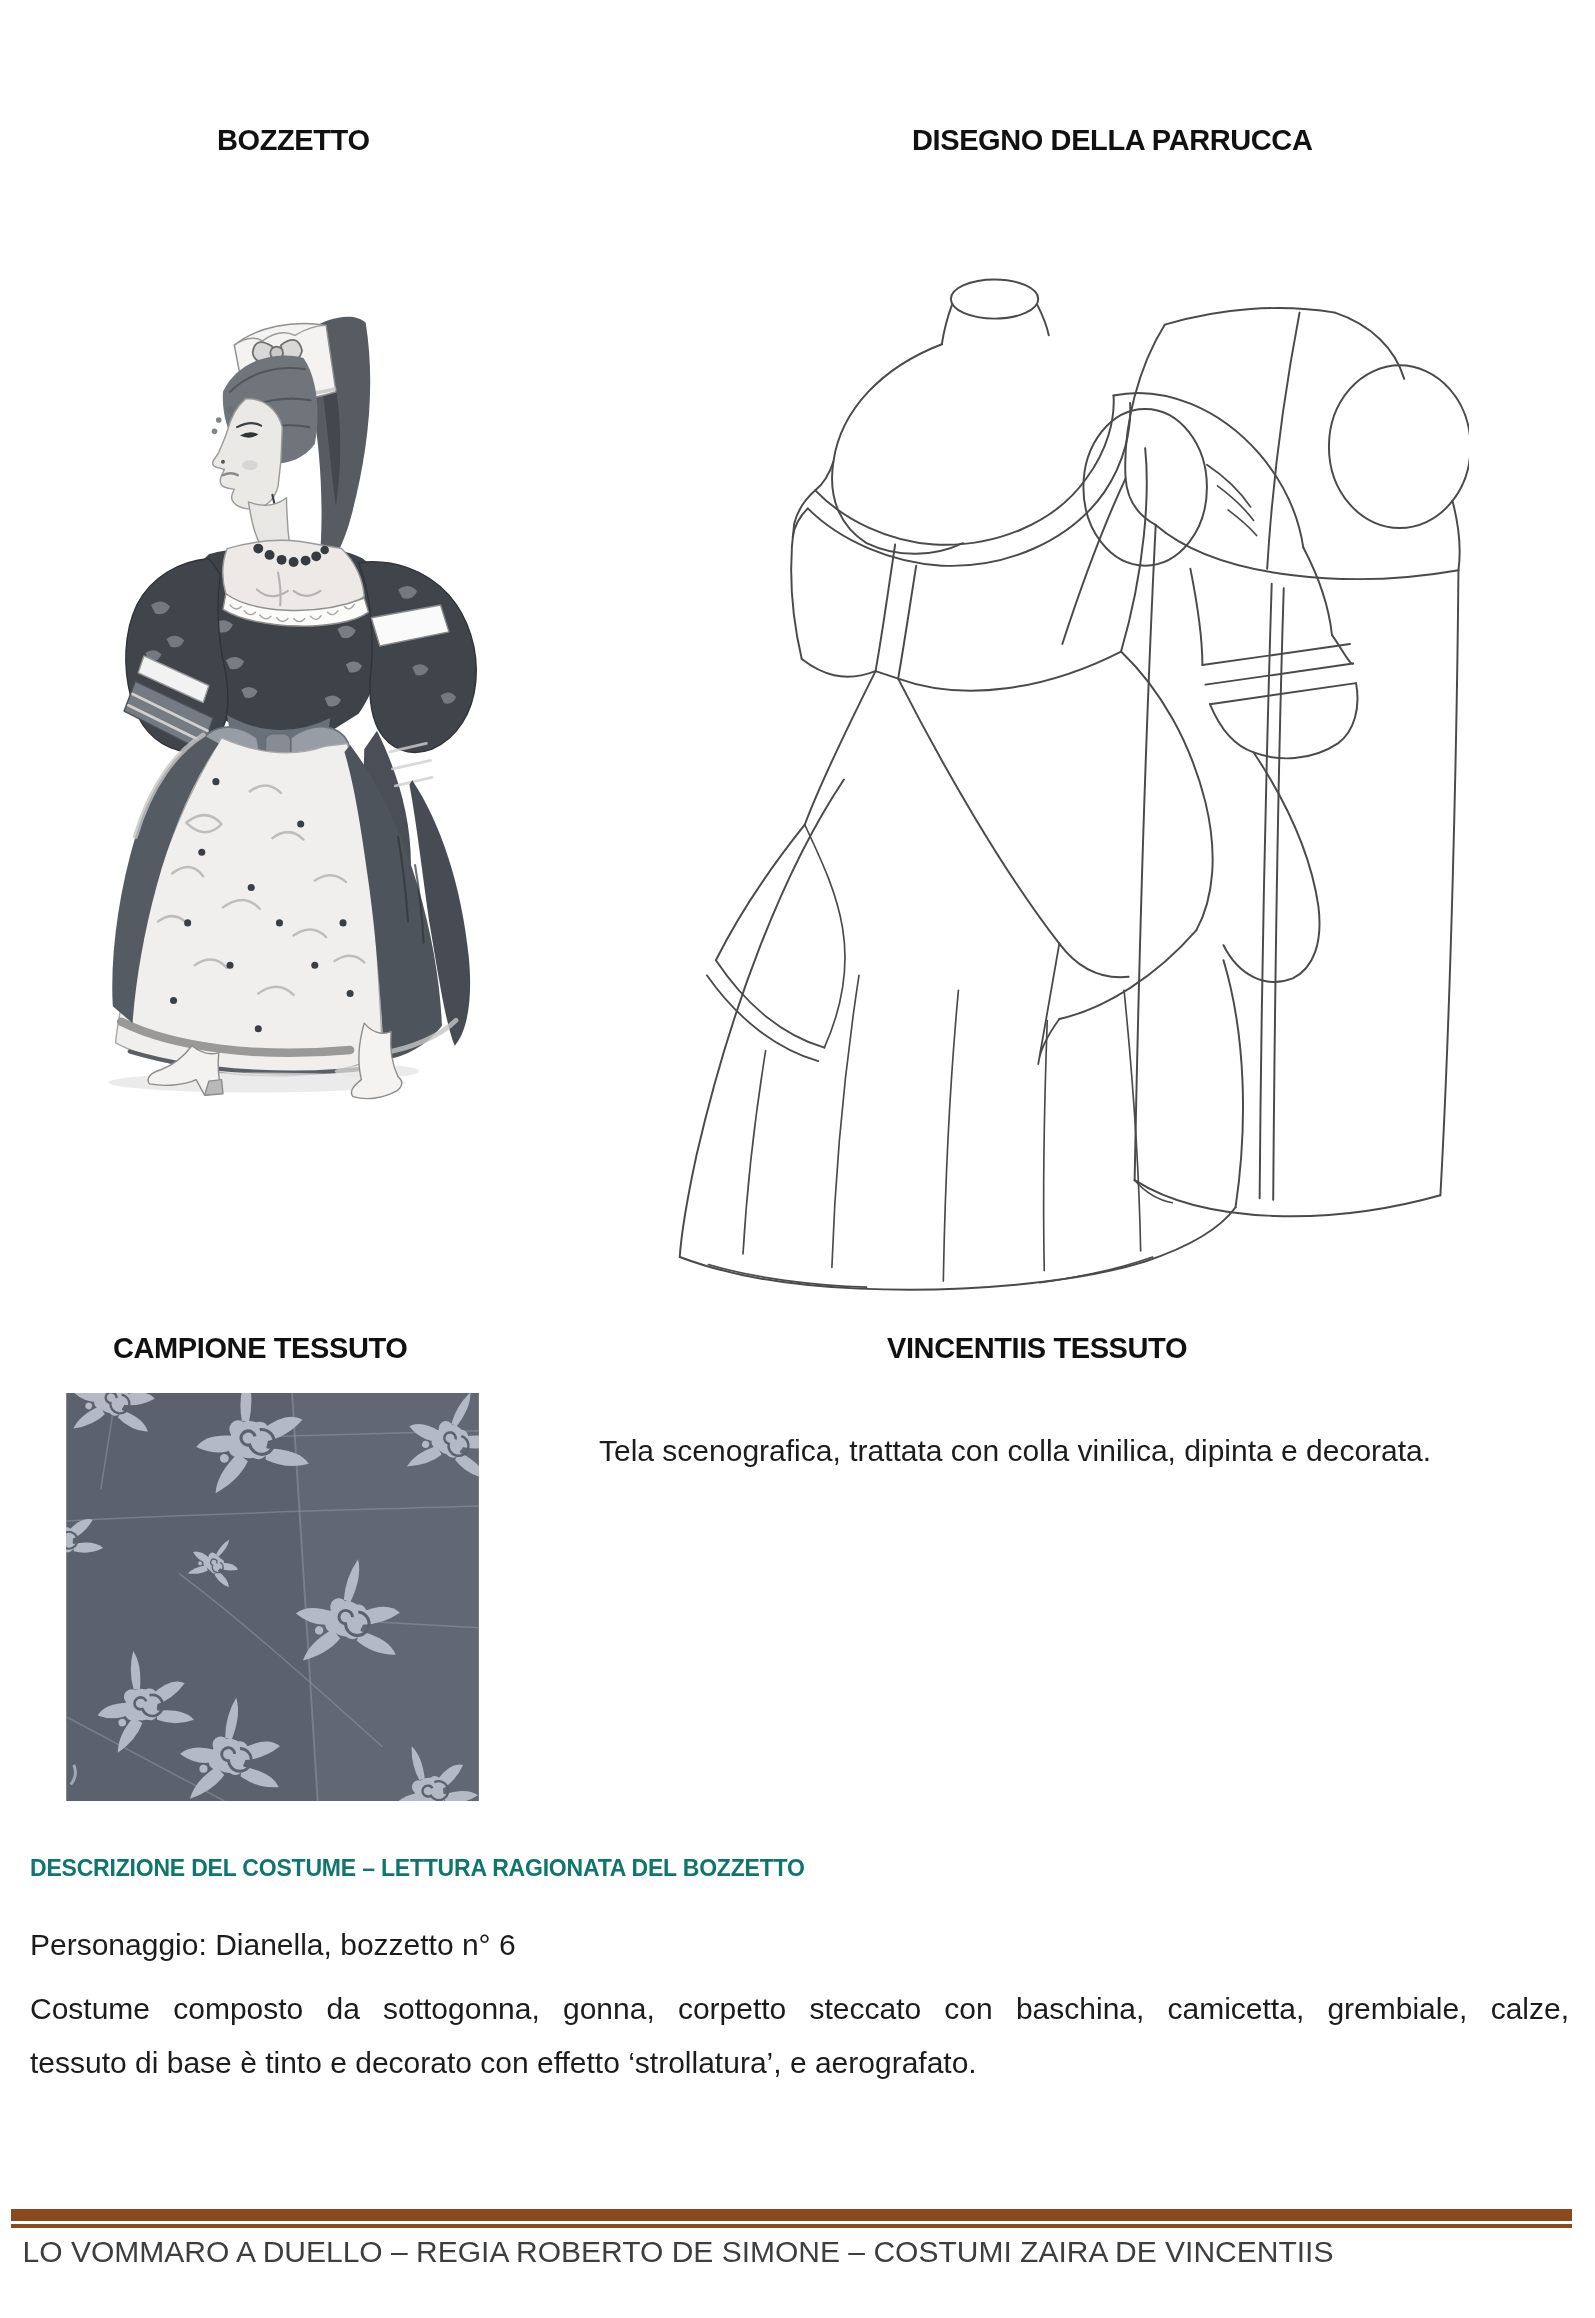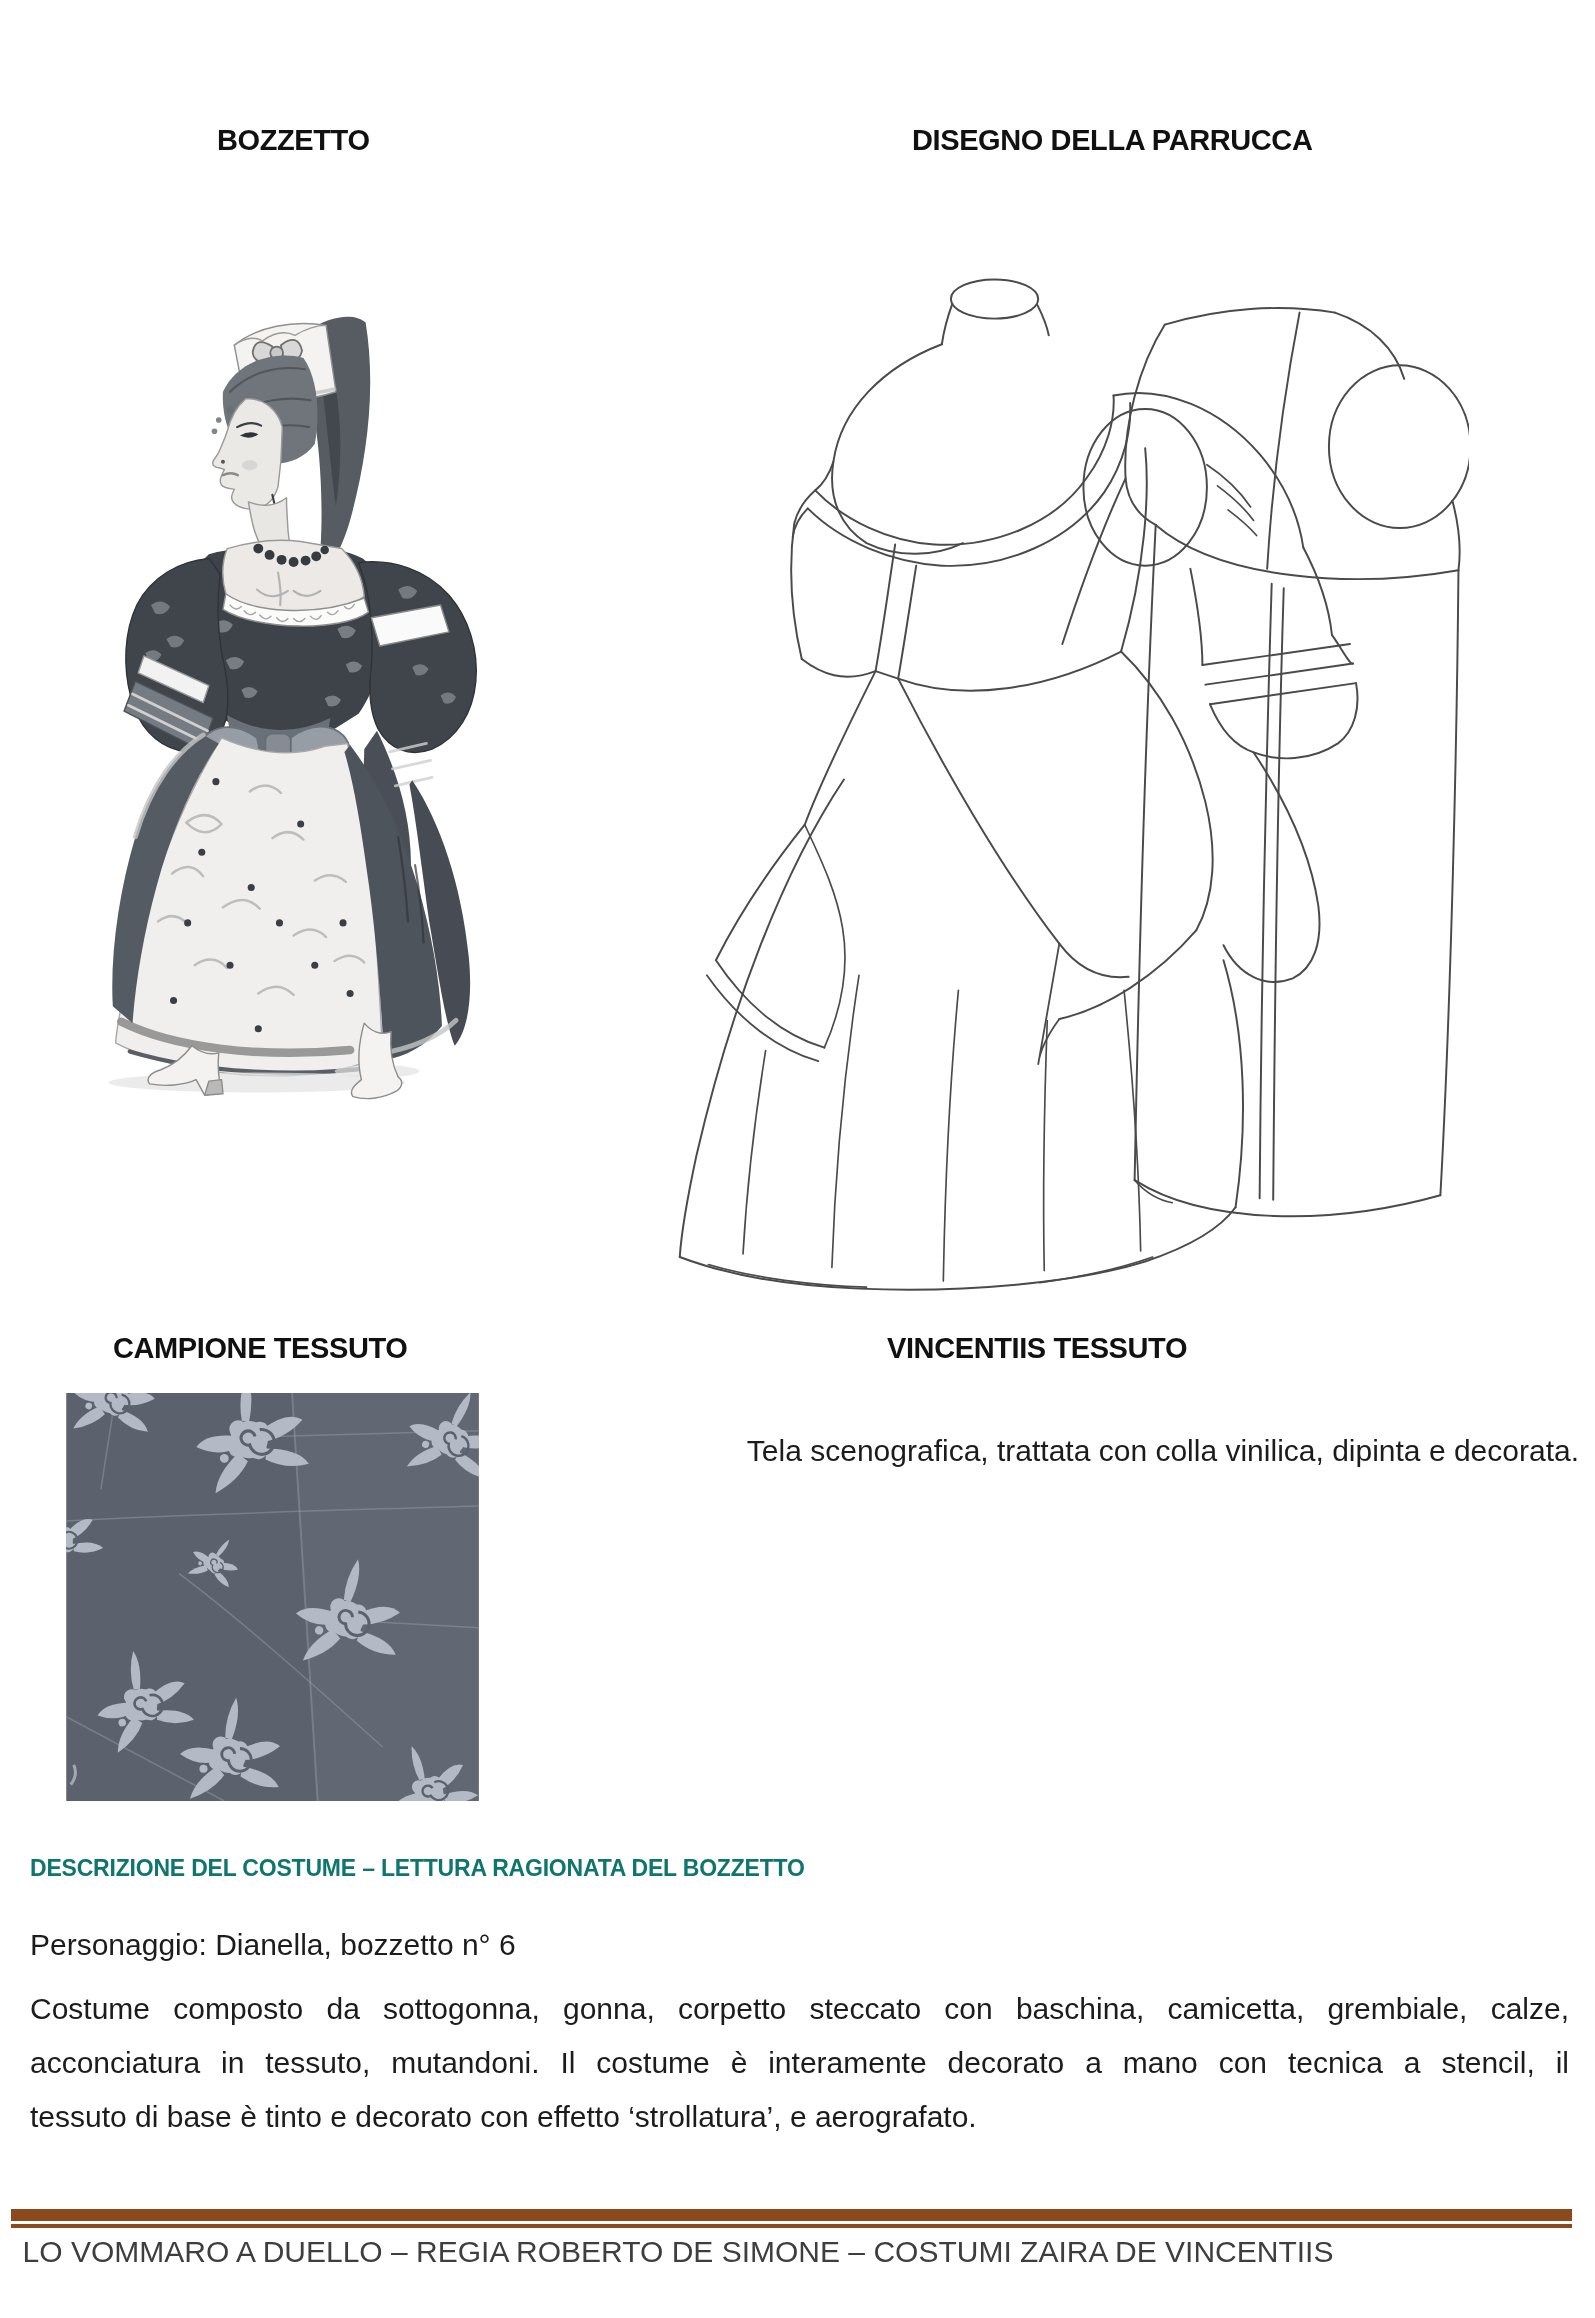--- a/index.html
+++ b/index.html
@@ -17,21 +17,21 @@
     text-align:center;
     font-size:36px;font-weight:bold;
     letter-spacing:-0.4px;color:#111;
   }
   .col-header{
     font-size:29px;font-weight:bold;color:#111;
     letter-spacing:-0.4px;white-space:nowrap;
   }
   .body-text{font-size:30px;line-height:50px;color:#1c1c1c;}
   .tessuto-block{left:599px;top:1426px;width:980px;}
-  .tessuto-block p{margin:0;text-align:right;}
+  .tessuto-block p{margin:0;}
   .tessuto-gap{height:35px;}
   .section-header{
     left:30px;top:1855px;
     font-size:23px;font-weight:bold;color:#0f766e;
     letter-spacing:-0.2px;white-space:nowrap;
   }
   .personaggio{left:30px;top:1928px;font-size:30px;color:#1c1c1c;white-space:nowrap;}
   .costume-par{left:30px;top:1982px;width:1539px;}
   .costume-par .jline{
     font-size:30px;line-height:54px;color:#1c1c1c;
@@ -322,21 +322,20 @@
 
   <div class="abs body-text tessuto-block">
     <p>Tela scenografica, trattata con colla vinilica, dipinta e decorata.</p>
     <div class="tessuto-gap"></div>
   </div>
 
   <div class="abs section-header">DESCRIZIONE DEL COSTUME – LETTURA RAGIONATA DEL BOZZETTO</div>
   <div class="abs personaggio">Personaggio: Dianella, bozzetto n° 6</div>
   <div class="abs costume-par">
     <div class="jline">Costume composto da sottogonna, gonna, corpetto steccato con baschina, camicetta, grembiale, calze,</div>
-    <div class="jline">acconciatura in tessuto, mutandoni. Il costume è interamente decorato a mano con tecnica a stencil, il</div>
     <div class="jline last">tessuto di base è tinto e decorato con effetto ‘strollatura’, e aerografato.</div>
   </div>
 
   <div class="abs footer-bar-thick"></div>
   <div class="abs footer-bar-thin"></div>
   <div class="abs footer-text">LO VOMMARO A DUELLO – REGIA ROBERTO DE SIMONE – COSTUMI ZAIRA DE VINCENTIIS</div>
 
 </div>
 
 

